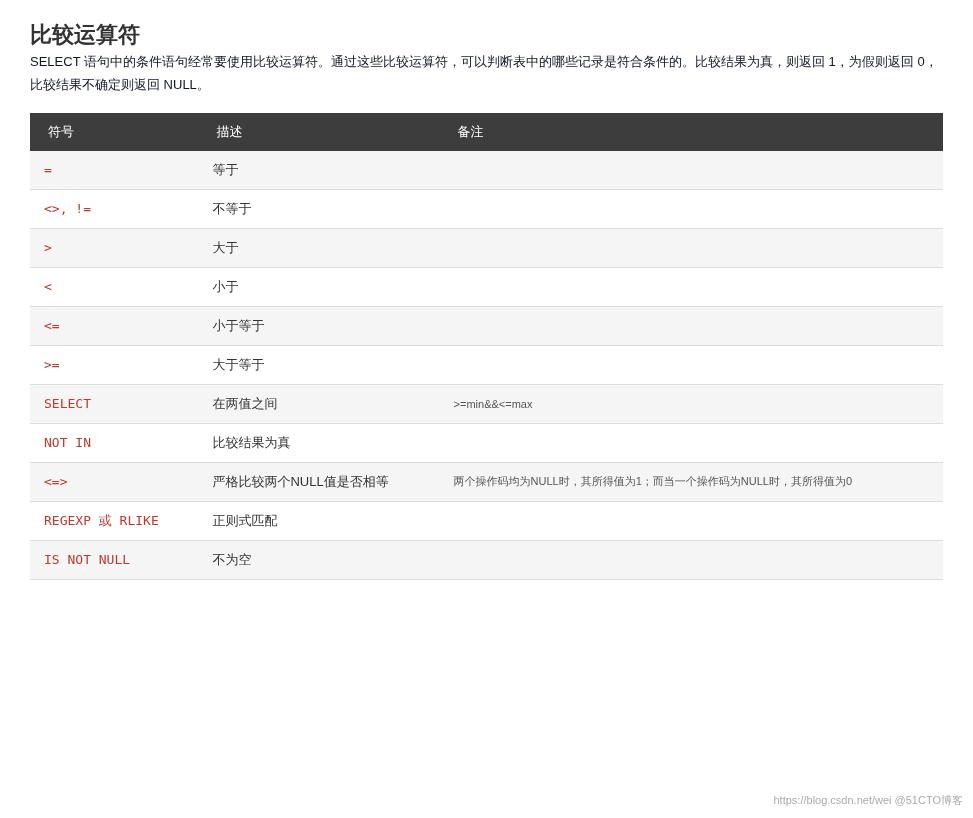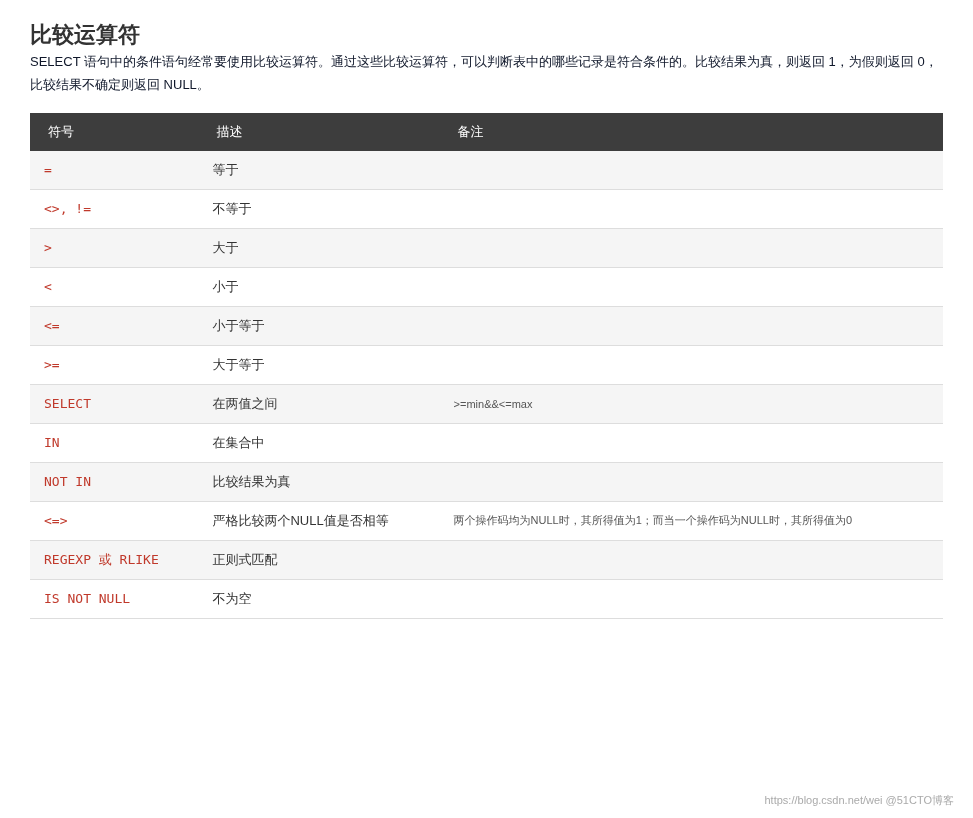--- a/index.html
+++ b/index.html
@@ -57,21 +57,21 @@
       font-family: Consolas, monospace;
       font-size: 13px;
     }
     .note {
       color: #555;
       font-size: 11px;
     }
     .watermark {
       position: fixed;
       bottom: 10px;
-      right: 19px;
+      right: 10px;
       font-size: 11px;
       color: #aaa;
     }
   </style>
 </head>
 <body>
 
 <h1>比较运算符</h1>
 <p class="intro">SELECT 语句中的条件语句经常要使用比较运算符。通过这些比较运算符，可以判断表中的哪些记录是符合条件的。比较结果为真，则返回 1，为假则返回 0，比较结果不确定则返回 NULL。</p>
 
@@ -113,25 +113,20 @@
         <td class="symbol">&gt;=</td>
         <td>大于等于</td>
         <td class="note"></td>
       </tr>
       <tr>
         <td class="symbol">SELECT</td>
         <td>在两值之间</td>
         <td class="note">&gt;=min&amp;&amp;&lt;=max</td>
       </tr>
       <tr>
-        <td class="symbol">IN</td>
-        <td>在集合中</td>
-        <td class="note"></td>
-      </tr>
-      <tr>
         <td class="symbol">NOT IN</td>
         <td>比较结果为真</td>
         <td class="note"></td>
       </tr>
       <tr>
         <td class="symbol">&lt;=&gt;</td>
         <td>严格比较两个NULL值是否相等</td>
         <td class="note">两个操作码均为NULL时，其所得值为1；而当一个操作码为NULL时，其所得值为0</td>
       </tr>
       <tr>

